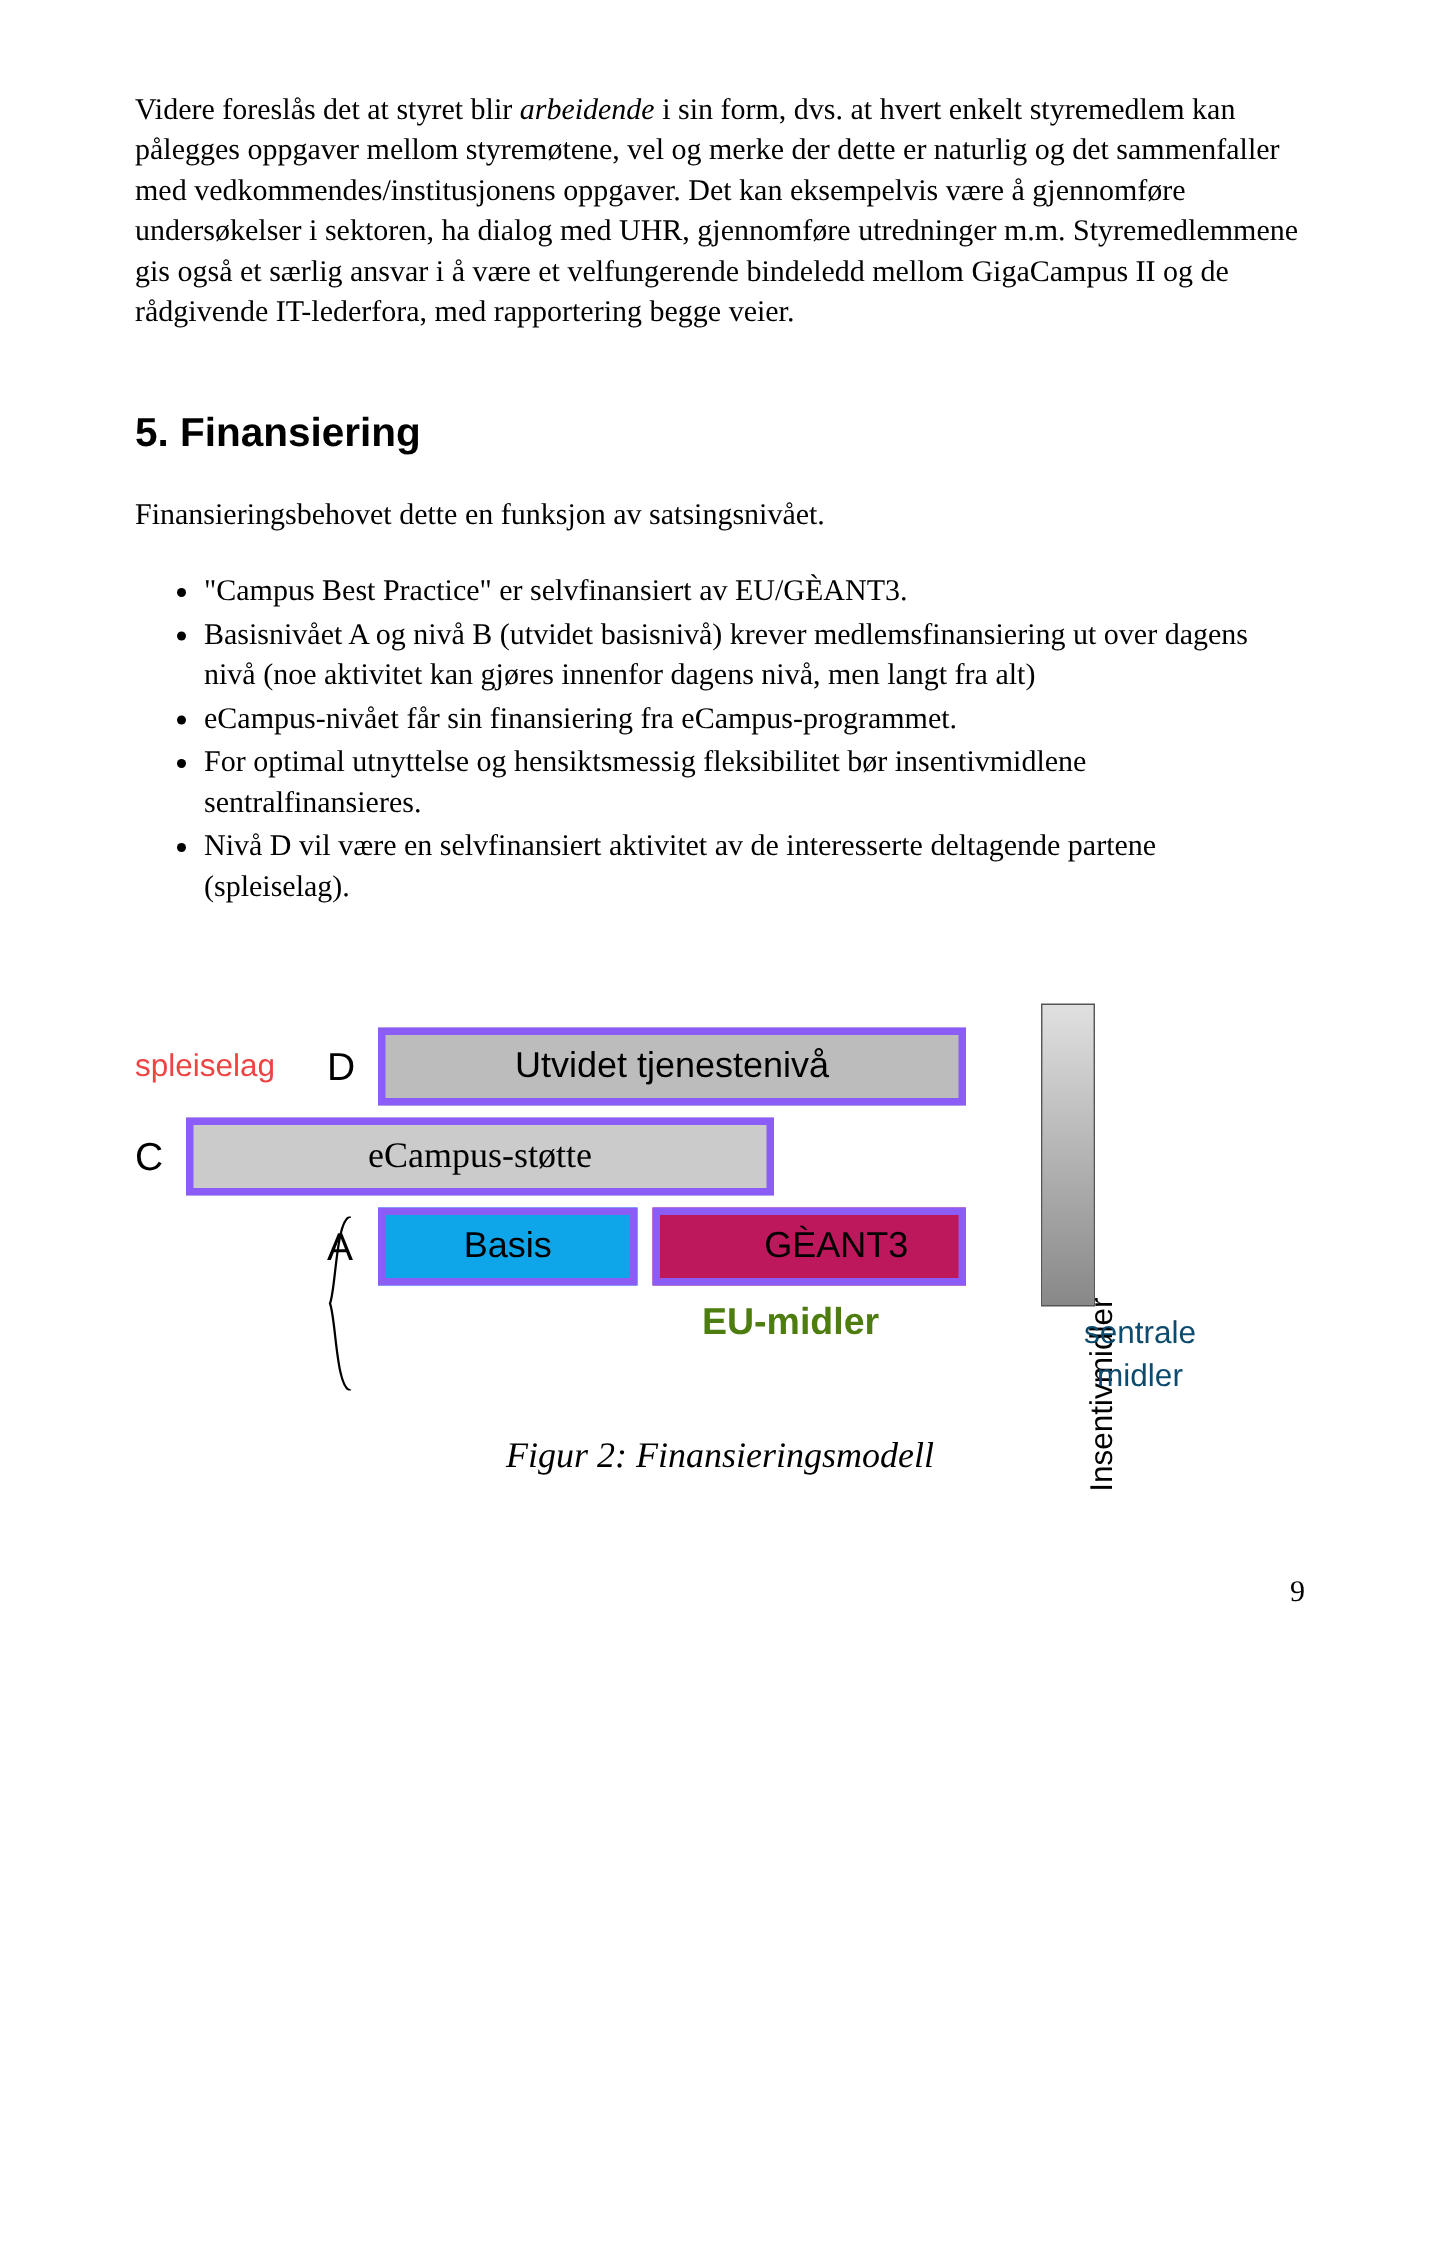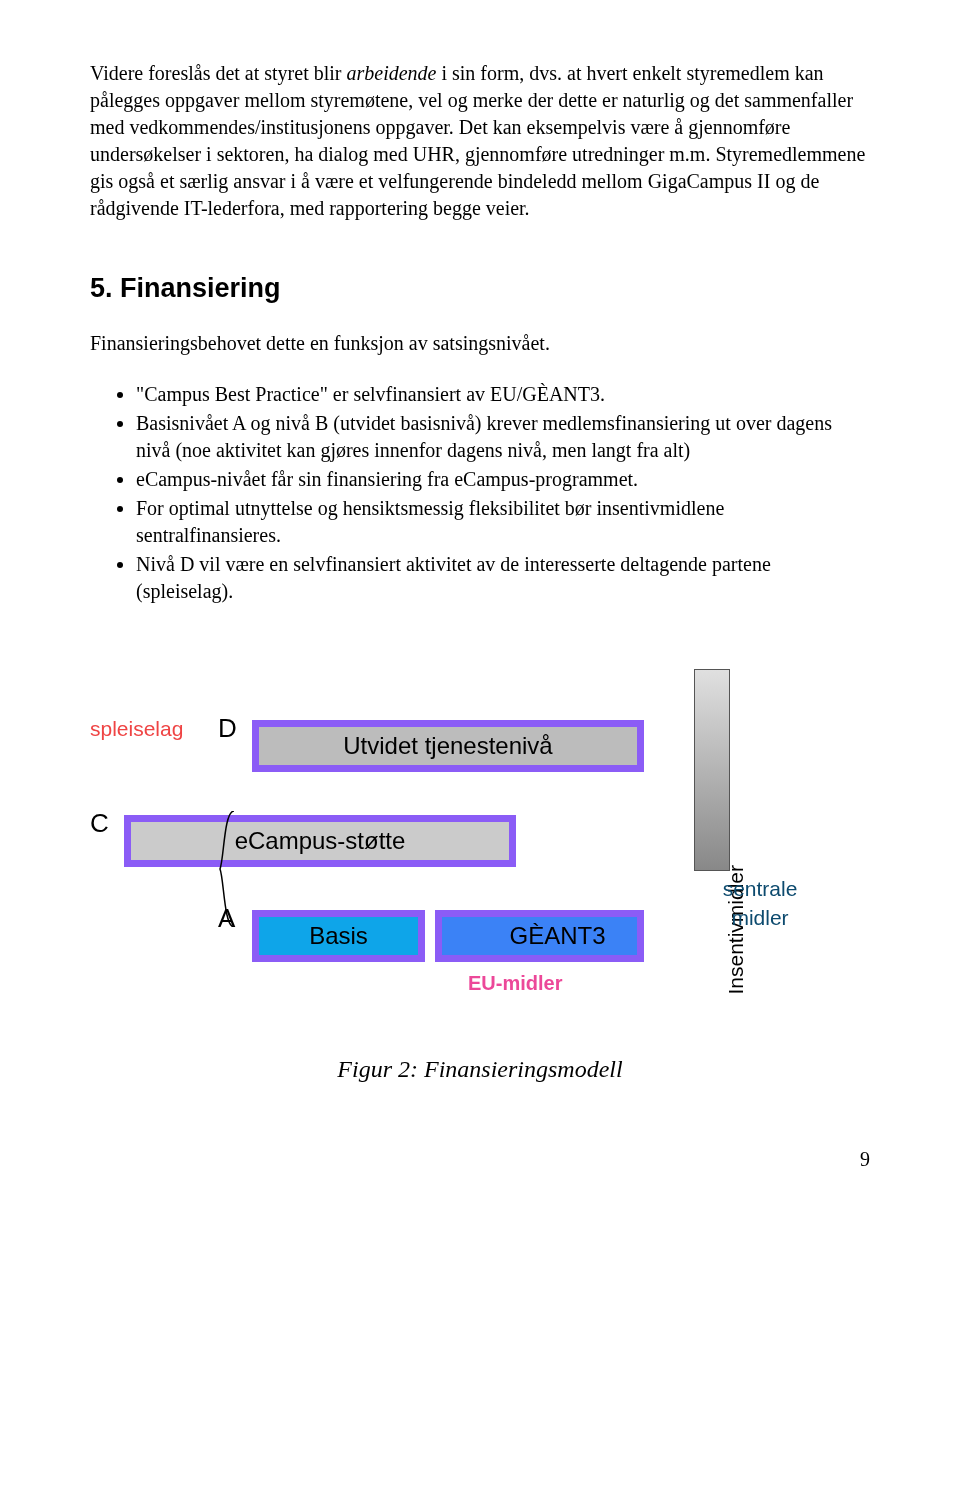--- a/index.html
+++ b/index.html
@@ -50,52 +50,52 @@
       color: #ef4444;
       font-size: 21px;
       width: 128px;
     }
     .lvl-label {
       font-size: 26px;
       width: 34px;
       text-align: left;
     }
     .bar {
-      border: 7px solid #8b5cf6;
+      border: 5px solid #8b5cf6;
       height: 52px;
       display: flex;
       align-items: center;
       justify-content: center;
       font-size: 24px;
       box-sizing: border-box;
-      margin-top: 35px;
     }
     .bar-d {
       background: #bcbcbc;
       width: 392px;
     }
     .bar-c {
       background: #cbcbcb;
       width: 392px;
+      font-family: Liberation Serif, serif;
     }
     .bar-b {
       background: #dedede;
       width: 392px;
     }
     .bar-a-container {
       display: flex;
       width: 392px;
       gap: 10px;
     }
     .bar-a1 {
       background: #0ea5e9;
       flex: 1;
     }
     .bar-a2 {
-      background: #3b82f6;
+      background: #be185d;
       flex: 1;
       padding-left: 36px;
     }
     .incentive-bar {
       position: absolute;
       right: 140px;
       top: -16px;
       width: 34px;
       height: 200px;
       background: linear-gradient(to bottom, #e0e0e0, #888);
@@ -113,22 +113,22 @@
     .sentrale {
       position: absolute;
       right: 65px;
       top: 190px;
       color: #0c4a6e;
       font-size: 21px;
       text-align: center;
       width: 90px;
     }
     .eu-midler {
-      color: #ec4899;
-      font-size: 20px;
+      color: #4d7c0f;
+      font-size: 25px;
       margin-left: 378px;
       margin-top: 8px;
       font-weight: bold;
     }
     .bracket {
       position: absolute;
       left: 126px;
       top: 126px;
       width: 20px;
       height: 116px;

